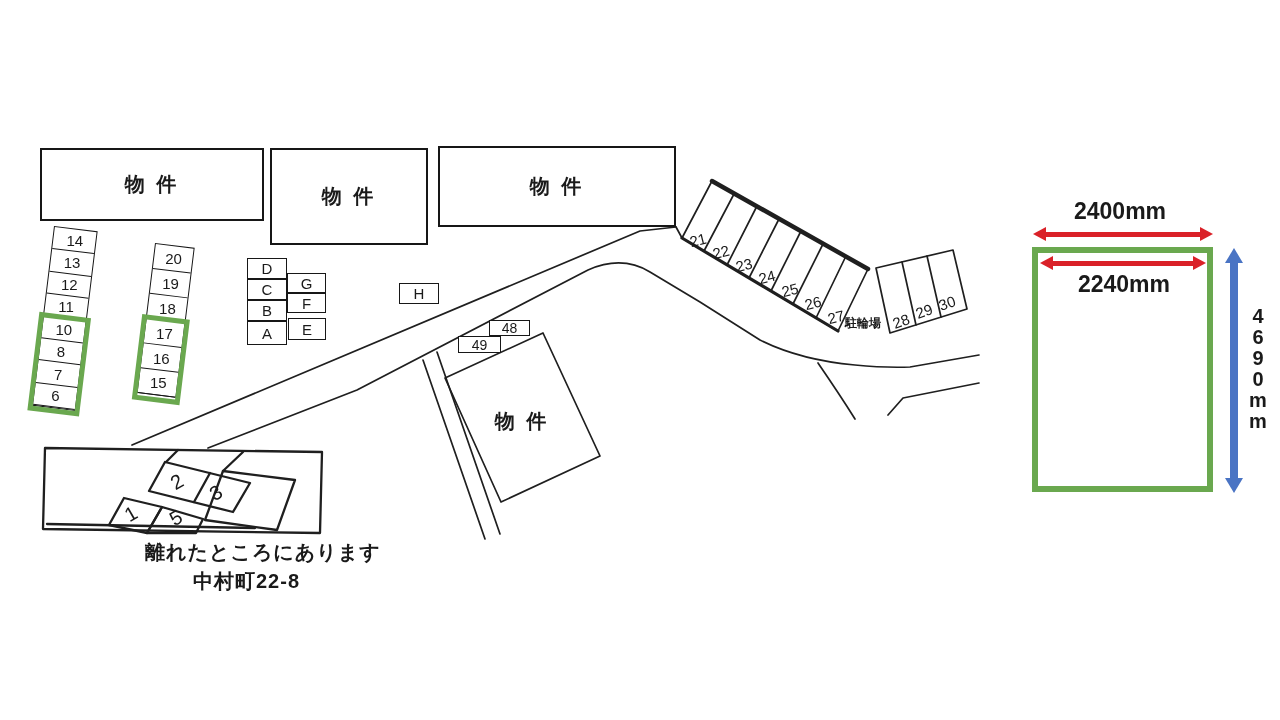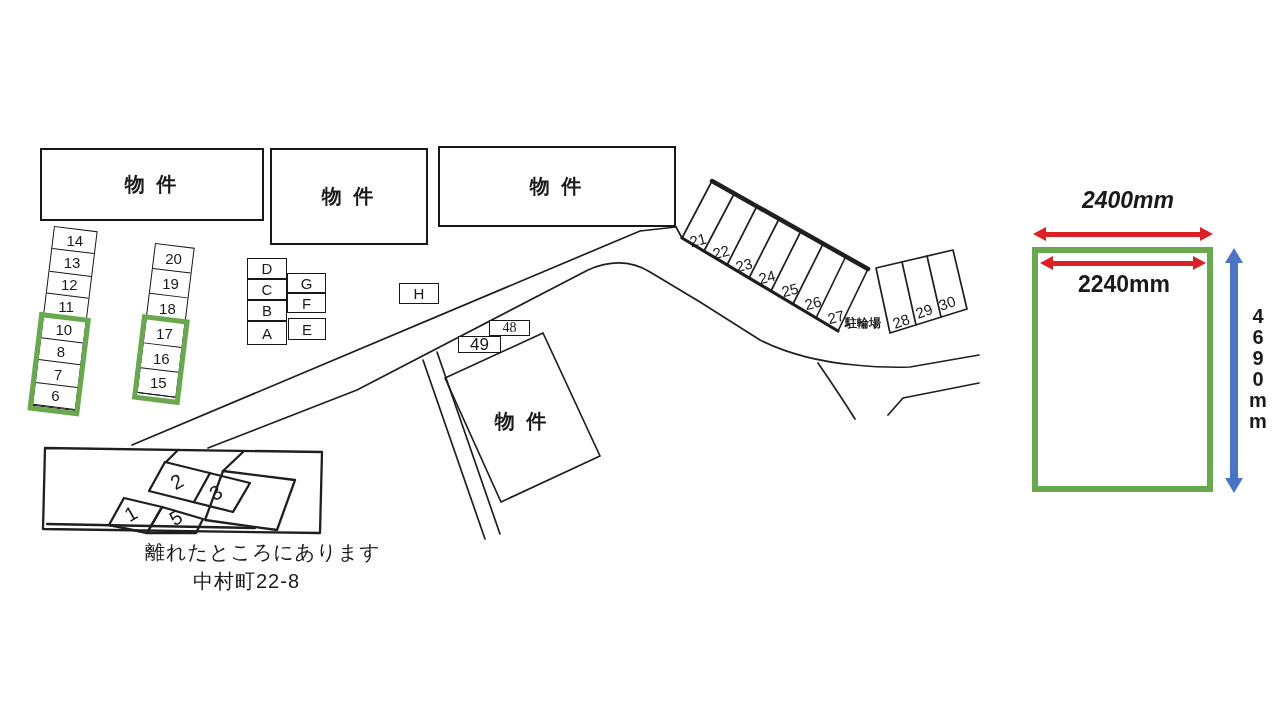--- a/index.html
+++ b/index.html
@@ -26,21 +26,21 @@
   .cellbox { position:absolute; border:1.7px solid #171717; background:#fff;
              display:flex; align-items:center; justify-content:center; font-size:15px; }
 
   
   .snum { position:absolute; font-size:15px; transform:translate(-50%,-50%) rotate(-14deg); }
   .snum-b { position:absolute; font-size:15px; transform:translate(-50%,-50%) rotate(-20deg); }
   .lotnum { position:absolute; font-size:20px; transform:translate(-50%,-50%) rotate(-30deg); }
 
   .bike-label { position:absolute; font-size:12px; font-weight:bold; }
 
-  .note { position:absolute; font-size:20px; font-weight:normal; letter-spacing:1px;padding-left:48px; }
+  .note { position:absolute; font-size:20px; font-weight:bold; letter-spacing:1px;padding-left:48px; }
 
   
   .dim-rect { position:absolute; left:1032px; top:247px; width:181px; height:245px;
               border:6px solid #6aa84f; background:#fff; }
   .dim-label { position:absolute; font-size:23px; font-weight:bold; }
   .h-arrow { position:absolute; height:14px; }
   .h-arrow .shaft { position:absolute; left:11px; right:11px; top:5px; height:5px; background:#da2128; }
   .h-arrow .hl-head { position:absolute; left:0; top:0; width:0; height:0;
       border-top:7px solid transparent; border-bottom:7px solid transparent; border-right:13px solid #da2128; }
   .h-arrow .hr-head { position:absolute; right:0; top:0; width:0; height:0;
@@ -175,24 +175,24 @@
   <div class="cellbox" style="left:287px; top:293px; width:39px; height:20px;">
       <span>F</span>
     </div>
   <div class="cellbox" style="left:288px; top:318px; width:38px; height:22px;">
       <span>E</span>
     </div>
 
   <div class="cellbox" style="left:399px; top:283px; width:40px; height:21px;">
       <span>H</span>
     </div>
-  <div class="cellbox" style="left:489px; top:320px; width:41px; height:16px; font-size:14px;font-family:Liberation Serif, serif;">
+  <div class="cellbox" style="left:489px; top:320px; width:41px; height:16px; font-size:14px;">
       <span>48</span>
     </div>
-  <div class="cellbox" style="left:458px; top:336px; width:43px; height:17px; font-size:17px;">
+  <div class="cellbox" style="left:458px; top:336px; width:43px; height:17px; font-size:14px;">
       <span>49</span>
     </div>
 
   <span class="snum" style="left:698px; top:240px;">21</span>
   <span class="snum" style="left:721px; top:252px;">22</span>
   <span class="snum" style="left:744px; top:265px;">23</span>
   <span class="snum" style="left:767px; top:277px;">24</span>
   <span class="snum" style="left:790px; top:290px;">25</span>
   <span class="snum" style="left:813px; top:303px;">26</span>
   <span class="snum" style="left:836px; top:317px;">27</span>
@@ -202,21 +202,21 @@
   <span class="snum-b" style="left:947px; top:303px;">30</span>
   <span class="bike-label" style="left:845px; top:315px;font-family:Liberation Mono, monospace;">駐輪場</span>
 
   <span class="lotnum" style="left:177px; top:482px;">2</span>
   <span class="lotnum" style="left:216px; top:493px;">3</span>
   <span class="lotnum" style="left:131px; top:514px;">1</span>
   <span class="lotnum" style="left:176px; top:518px;">5</span>
   <div class="note" style="left:97px; top:539px;">離れたところにあります</div>
   <div class="note" style="left:97px; top:568px;margin-left:48px;">中村町22-8</div>
 
-  <div class="dim-label" style="left:1074px; top:187px; width:100px; text-align:right;font-style:italic;">2400mm</div>
+  <div class="dim-label" style="left:1074px; top:198px; width:100px; text-align:left;">2400mm</div>
   <div class="h-arrow" style="left:1033px; top:227px; width:180px;">
     <div class="hl-head"></div>
     <div class="shaft"></div>
     <div class="hr-head"></div>
   </div>
   <div class="dim-rect"></div>
   <div class="h-arrow" style="left:1040px; top:256px; width:166px;">
     <div class="hl-head"></div>
     <div class="shaft"></div>
     <div class="hr-head"></div>

